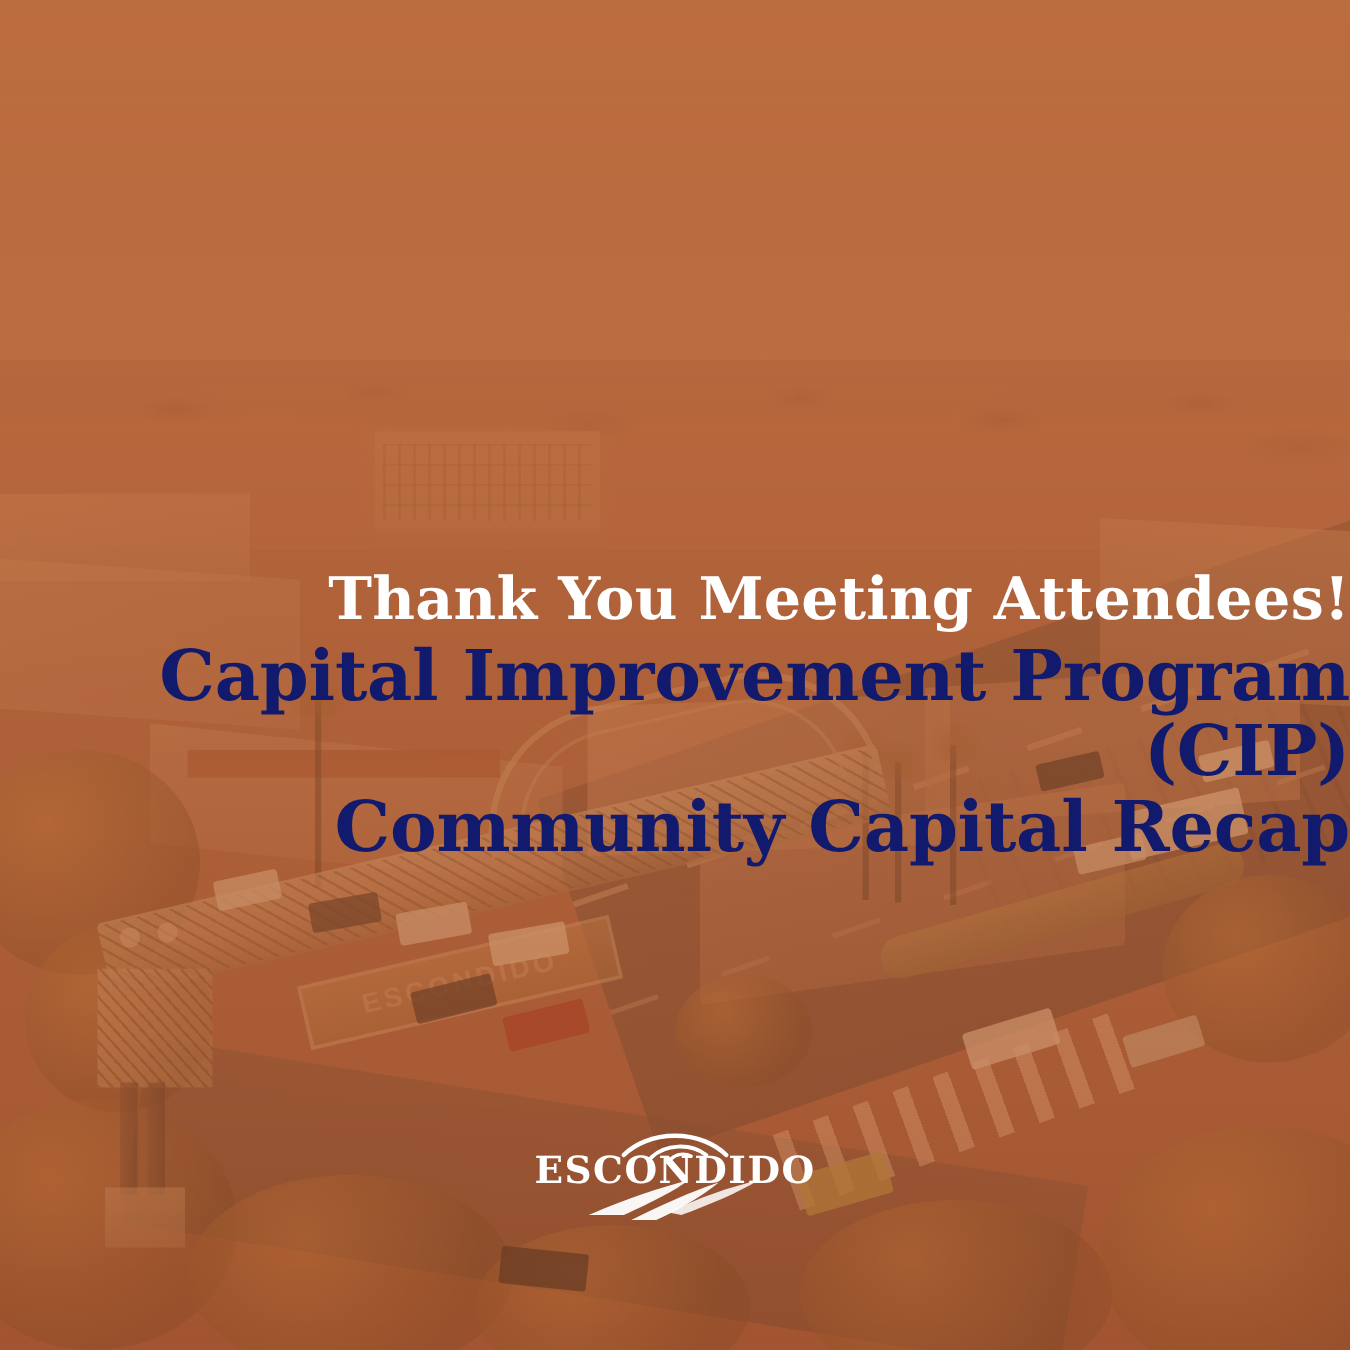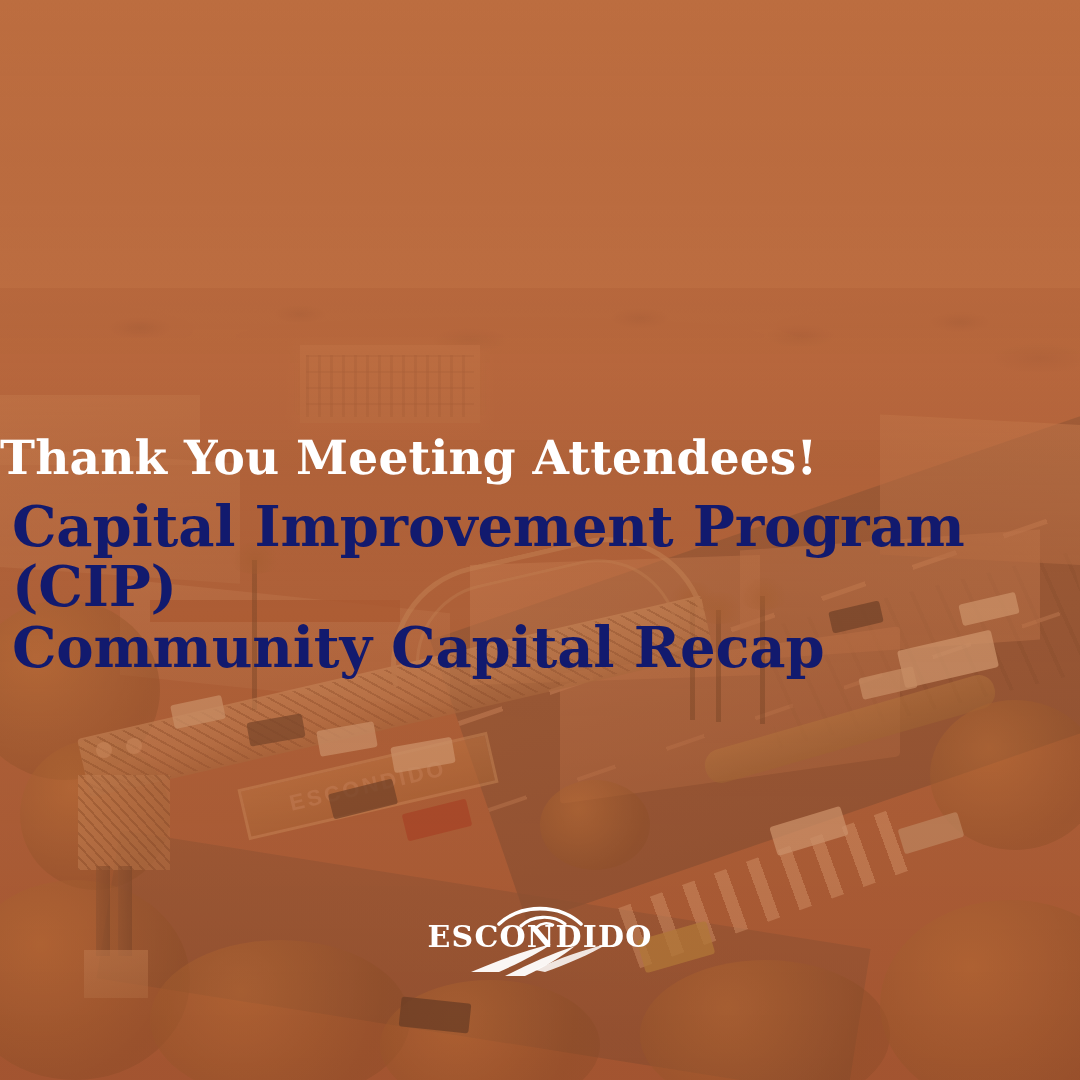--- a/index.html
+++ b/index.html
@@ -259,42 +259,42 @@
     position: absolute;
     inset: 0;
     display: flex;
     flex-direction: column;
     align-items: center;
   }
 
   .headline-wrap {
     position: absolute;
     left: 0; right: 0;
-    top: 434px;
-    text-align: left;
+    top: 455px;
+    text-align: right;
   }
 
   .kicker {
     font-family: "DejaVu Serif", "Liberation Serif", serif;
     font-size: 47px;
     font-weight: 700;
     color: #ffffff;
     letter-spacing: .2px;
     line-height: 1.06;
     margin: 0 0 6px 0;
     text-rendering: geometricPrecision;
   }
 
   .title {
     font-family: "DejaVu Serif", "Liberation Serif", serif;
     font-size: 56px;
     font-weight: 700;
     color: #121a6e;
     line-height: 1.08;
-    margin: 12px;
+    margin: 0;
     letter-spacing: -.2px;
   }
   .title .line { display: block; }
 
   
   .logo {
     position: absolute;
     left: 50%;
     transform: translateX(-50%);
     top: 896px;

